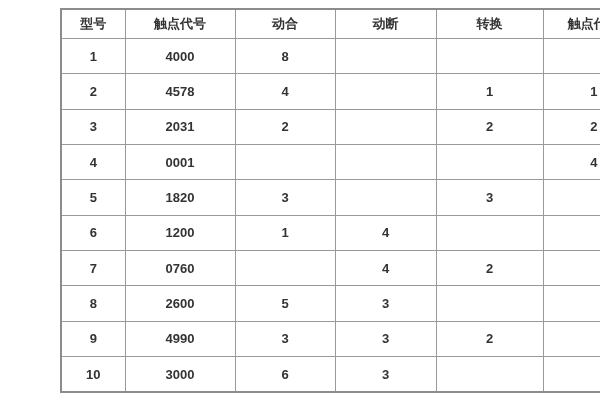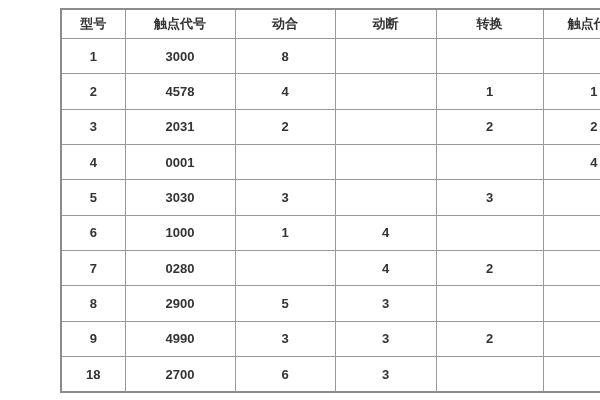--- a/index.html
+++ b/index.html
@@ -69,21 +69,21 @@
           <th>触点代号</th>
           <th>动合</th>
           <th>动断</th>
           <th>转换</th>
           <th>触点代号</th>
         </tr>
     </thead>
     <tbody>
         <tr>
           <td>1</td>
-          <td>3000</td>
+          <td>4000</td>
           <td>8</td>
           <td></td>
           <td></td>
           <td></td>
         </tr>
         <tr>
           <td>2</td>
           <td>4578</td>
           <td>4</td>
           <td></td>
@@ -101,61 +101,61 @@
         <tr>
           <td>4</td>
           <td>0001</td>
           <td></td>
           <td></td>
           <td></td>
           <td>4</td>
         </tr>
         <tr>
           <td>5</td>
-          <td>3030</td>
+          <td>1820</td>
           <td>3</td>
           <td></td>
           <td>3</td>
           <td></td>
         </tr>
         <tr>
           <td>6</td>
-          <td>1000</td>
+          <td>1200</td>
           <td>1</td>
           <td>4</td>
           <td></td>
           <td></td>
         </tr>
         <tr>
           <td>7</td>
-          <td>0280</td>
+          <td>0760</td>
           <td></td>
           <td>4</td>
           <td>2</td>
           <td></td>
         </tr>
         <tr>
           <td>8</td>
-          <td>2900</td>
+          <td>2600</td>
           <td>5</td>
           <td>3</td>
           <td></td>
           <td></td>
         </tr>
         <tr>
           <td>9</td>
           <td>4990</td>
           <td>3</td>
           <td>3</td>
           <td>2</td>
           <td></td>
         </tr>
         <tr>
-          <td>18</td>
-          <td>2700</td>
+          <td>10</td>
+          <td>3000</td>
           <td>6</td>
           <td>3</td>
           <td></td>
           <td></td>
         </tr>
       </tbody>
   </table>
 </div>
 
 </body></html>

